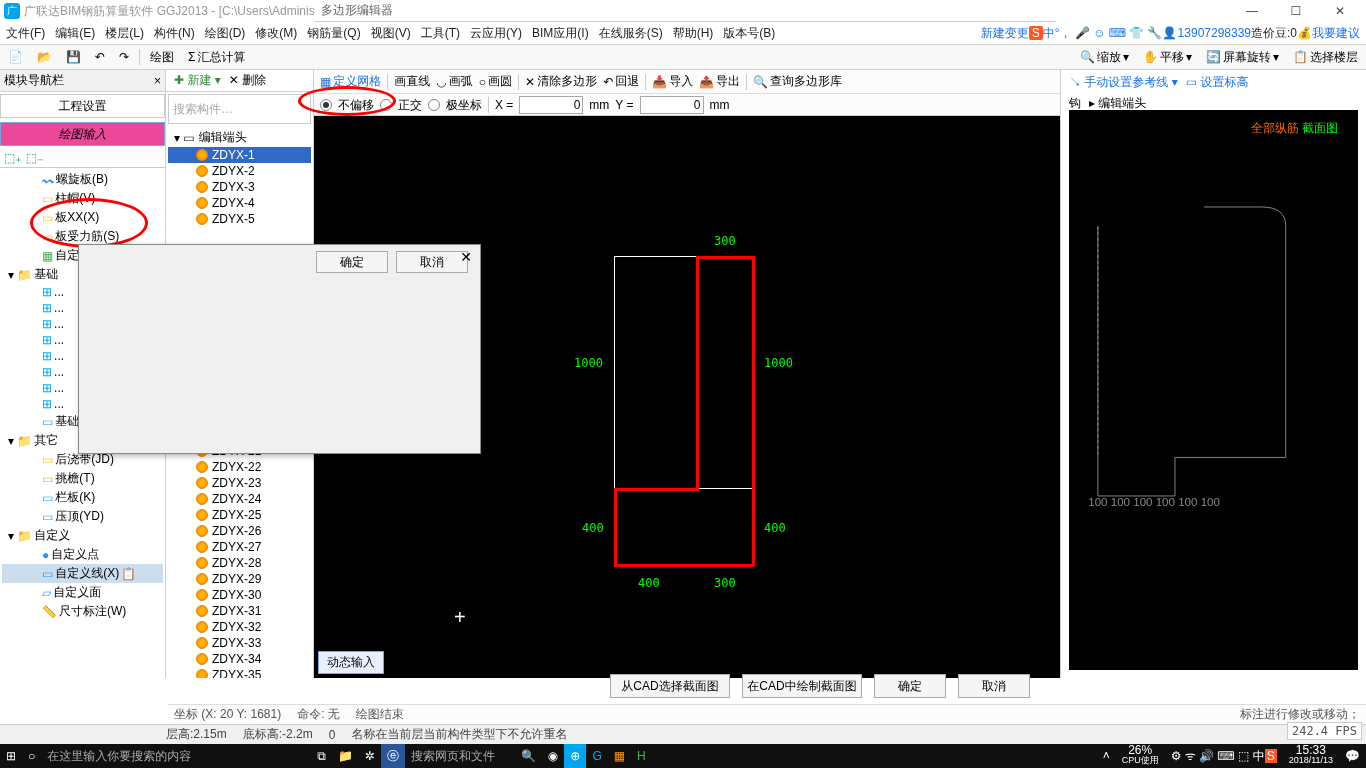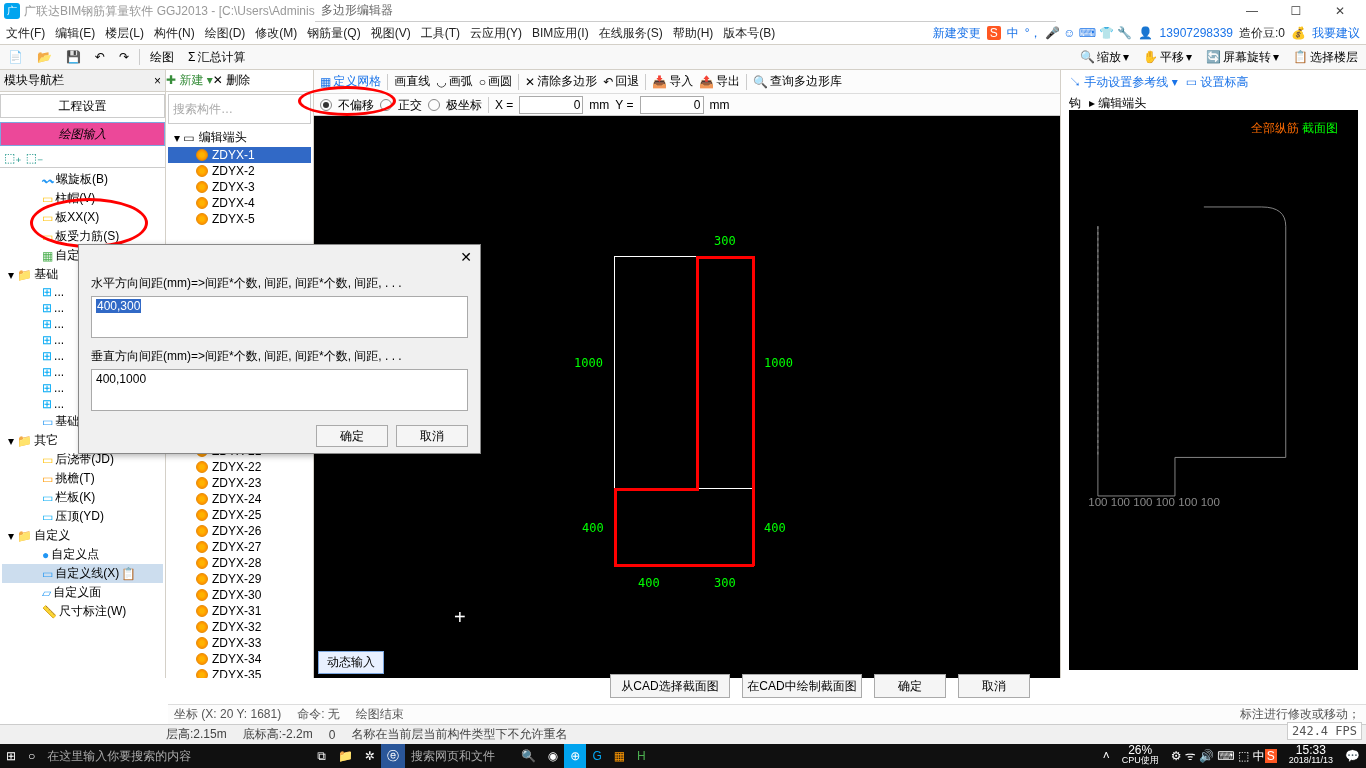--- a/index.html
+++ b/index.html
@@ -3,38 +3,38 @@
 <meta charset="utf-8">
 <style>
 * { margin:0; padding:0; box-sizing:border-box; font-family:"Microsoft YaHei","SimSun",sans-serif; font-size:12px; }
 body { background:#fff; width:1366px; height:768px; overflow:hidden; position:relative; }
 .titlebar { height:22px; background:#fff; display:flex; align-items:center; padding:0 4px; color:#999; }
 .titlebar .ticon { width:16px; height:16px; background:#00a4ef; border-radius:3px; margin-right:4px; display:flex; align-items:center; justify-content:center; color:#fff; font-size:10px; }
 .winbtns { margin-left:auto; display:flex; }
 .winbtns span { width:44px; text-align:center; color:#444; }
 .menubar { height:22px; display:flex; align-items:center; padding:0 6px; gap:10px; }
 .menubar span { color:#222; cursor:default; }
-.menubar .right { margin-left:auto; display:flex; gap:6px; align-items:center; }
+.menubar .right { margin-left:auto; display:flex; align-items:center; }
 .badge { width:16px; height:16px; background:#4caf50; color:#fff; border-radius:3px; font-size:9px; display:flex; align-items:center; justify-content:center; position:absolute; top:2px; left:740px; }
 .toolbar1 { height:26px; border-top:1px solid #d4d0c8; border-bottom:1px solid #d4d0c8; display:flex; align-items:center; padding:0 4px; gap:6px; background:#f8f8f8; }
 .tb-btn { padding:2px 4px; display:flex; align-items:center; gap:2px; }
 .main-area { display:flex; height:608px; position:relative; }
 .nav-panel { width:166px; border-right:1px solid #d4d0c8; display:flex; flex-direction:column; }
 .nav-hdr { height:22px; background:#f0f0f0; border-bottom:1px solid #d4d0c8; display:flex; align-items:center; padding:0 4px; }
 .nav-tab { height:24px; border:1px solid #ccc; display:flex; align-items:center; justify-content:center; margin:2px 0; }
 .nav-tab.sel { background:#ec4899; border-color:#7ba7e0;font-style:italic; }
 .nav-icons { height:20px; display:flex; gap:4px; padding:0 4px; align-items:center; border-bottom:1px solid #ccc; }
 .tree { flex:1; overflow:auto; padding:2px; background:#fff; }
 .tree-item { display:flex; align-items:center; gap:2px; padding:1px 0 1px 26px; white-space:nowrap; }
 .tree-item.group { padding-left:6px; font-weight:normal; }
 .tree-item.l2 { padding-left:40px; }
 .circle-red { position:absolute; border:3px solid red; border-radius:50%; }
 .nav-bottom .nav-tab { height:22px; }
 .mid-panel { width:148px; border-right:1px solid #d4d0c8; display:flex; flex-direction:column; }
-.mid-tb { height:22px; display:flex; align-items:center; gap:0; padding:0 0; border-bottom:1px solid #d4d0c8; }
+.mid-tb { height:22px; display:flex; align-items:center; gap:8px; padding:0 8px; border-bottom:1px solid #d4d0c8; }
 .search-box { height:30px; border:1px solid #ccc; margin:2px; padding:0 4px; color:#aaa; display:flex; align-items:center; }
 .list-tree { flex:1; overflow:auto; padding:2px; }
 .list-item { display:flex; align-items:center; gap:4px; padding:1px 0 1px 28px; }
 .list-item.sel { background:#3169c6; color:#fff; }
 .sun-icon { width:12px; height:12px; background:radial-gradient(#ffb300 30%, #ff9800 60%); border-radius:50%; border:1px solid #e68900; }
 .canvas-area { flex:1; background:#000; position:relative; }
 .canvas-tb { position:absolute; top:0; left:0; right:0; height:46px; background:#fcfcfc; border-bottom:1px solid #ccc; }
 .ctb-row { height:23px; display:flex; align-items:center; gap:6px; padding:0 6px; }
 .ctb-row .lbl { display:flex; align-items:center; gap:2px; }
 .sep-v { width:1px; height:16px; background:#ccc; }
@@ -395,27 +395,20 @@
       </svg>
     </div>
   </div>
 </div>
 
 <div class="circle-red" style="top:198px;left:30px;width:118px;height:50px"></div>
 <div class="circle-red" style="top:86px;left:298px;width:98px;height:30px"></div>
 
 <div class="dialog">
   <span class="dlg-close">✕</span>
-  <div class="dlg-body">
-    <div class="dlg-lbl">水平方向间距(mm)=&gt;间距*个数, 间距, 间距*个数, 间距, . . .</div>
-    <div class="dlg-input"><span class="sel-text">400,300</span></div>
-    <div style="height:10px"></div>
-    <div class="dlg-lbl">垂直方向间距(mm)=&gt;间距*个数, 间距, 间距*个数, 间距, . . .</div>
-    <div class="dlg-input"><span>400,1000</span></div>
-  </div>
   <div class="dlg-btns">
     <button class="dlg-btn">确定</button>
     <button class="dlg-btn">取消</button>
   </div>
 </div>
 
 <div class="bottom-btns" style="bottom:70px;left:610px">
   <button>从CAD选择截面图</button>
   <button>在CAD中绘制截面图</button>
   <button style="width:72px">确定</button>

